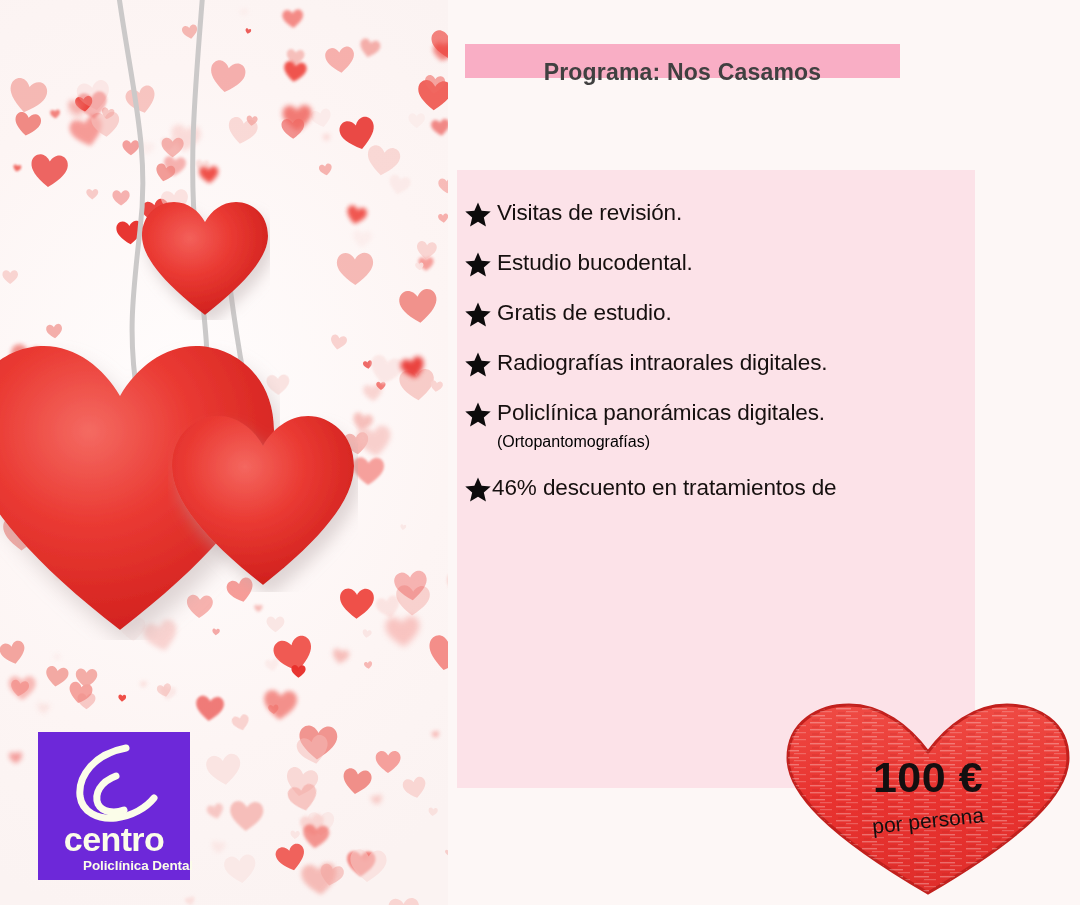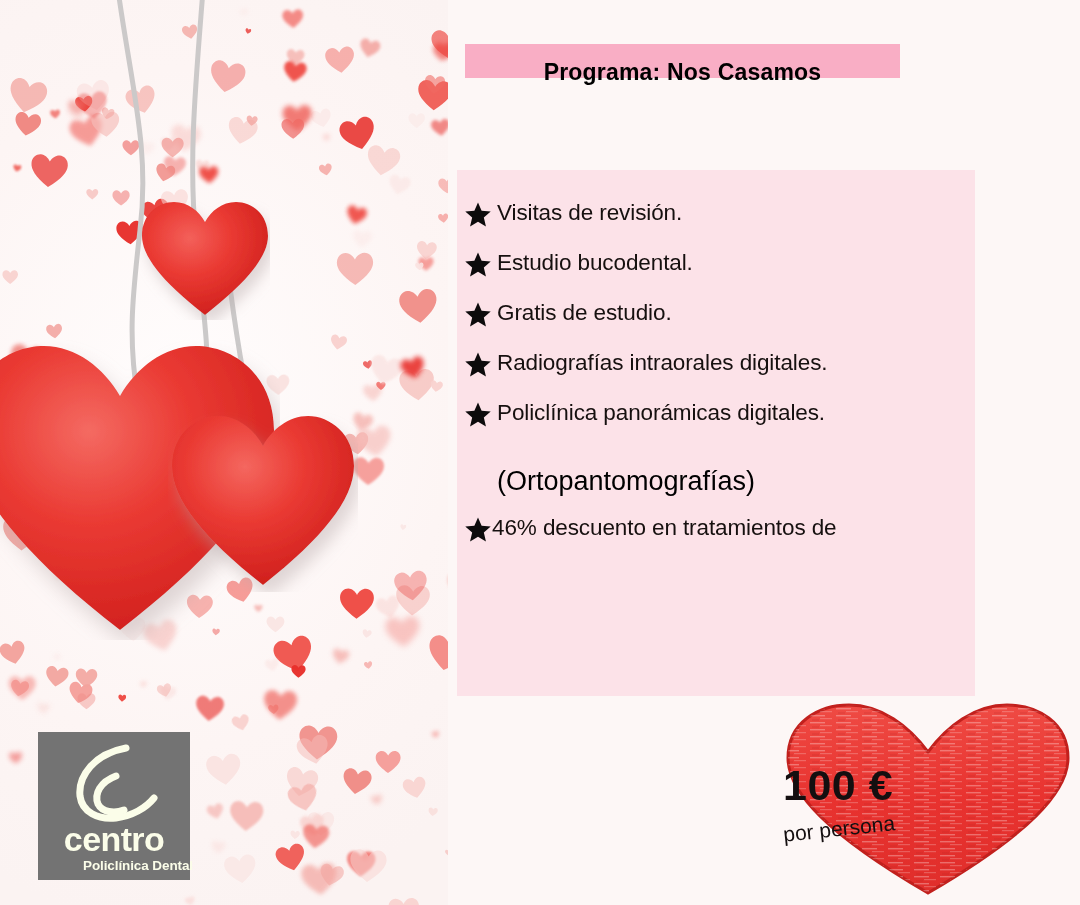--- a/index.html
+++ b/index.html
@@ -51,34 +51,34 @@
     width: 435px;
     height: 34px;
     background: #f9aec5;
     display: flex;
     align-items: center;
     justify-content: center;
   }
   #title-banner .banner-text {
     font-size: 23px;
     font-weight: bold;
-    color: #000000;
+    color: #404040;
     letter-spacing: 0.2px;
     white-space: nowrap;
     font-family: "Liberation Sans", sans-serif;
     margin-top: 23px;
   }
 
   
   #benefits-panel {
     position: absolute;
     left: 457px;
     top: 170px;
     width: 518px;
-    height: 526px;
+    height: 618px;
     background: #fce2e8;
   }
 
   #benefits-list {
     position: absolute;
     left: 6px;
     top: 28px;
     width: 512px;
   }
 
@@ -105,46 +105,45 @@
   .benefit-text {
     font-size: 22.5px;
     line-height: 29px;
     color: #16100f;
     font-weight: 500;
     letter-spacing: -0.1px;
     font-family: "Liberation Sans", sans-serif;
   }
   .benefit-sub {
     display: block;
-    font-size: 27px;
+    font-size: 16px;
     line-height: 29px;
-    margin-top: 40px;
   }
 
   
   .benefit-item.nogap .star-icon { margin-right: -1px; }
 
   
   #price-badge {
     position: absolute;
     left: 783px;
     top: 700px;
     width: 290px;
     height: 198px;
   }
   #price-heart-shape {
     position: absolute;
     inset: 0;
   }
   #price-badge .price-content {
     position: absolute;
     left: 0;
-    top: 64px;
+    top: 56px;
     width: 100%;
-    text-align: left;
+    text-align: center;
   }
   .price-amount {
     font-size: 43px;
     font-weight: bold;
     color: #140f10;
     letter-spacing: 0.5px;
     line-height: 1;
     display: block;
     font-family: "Liberation Sans", sans-serif;
   }
@@ -158,21 +157,21 @@
     font-family: "Liberation Sans", sans-serif;
   }
 
   
   #logo {
     position: absolute;
     left: 38px;
     top: 732px;
     width: 152px;
     height: 148px;
-    background: #737373;
+    background: #6d28d9;
   }
   #logo-mark {
     position: absolute;
     left: 26px;
     top: 10px;
     width: 100px;
     height: 82px;
   }
   #logo-wordmark {
     position: absolute;

